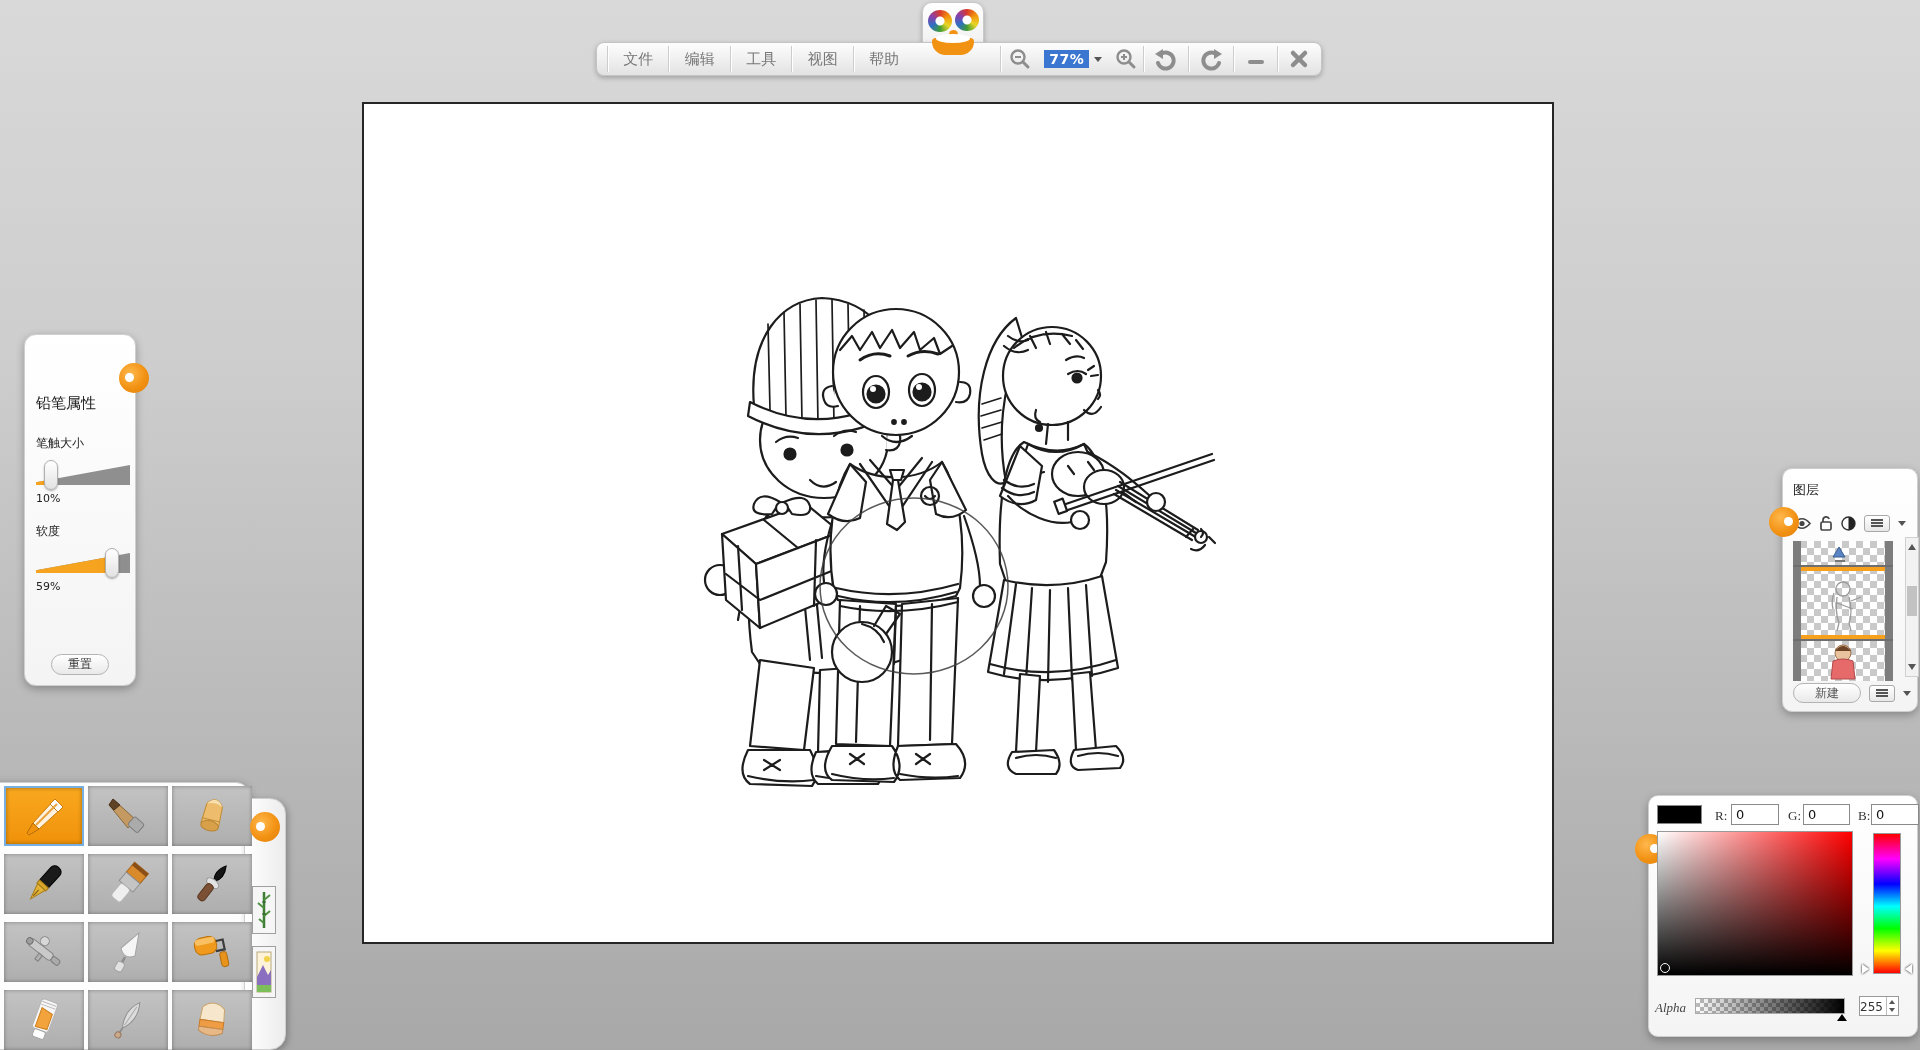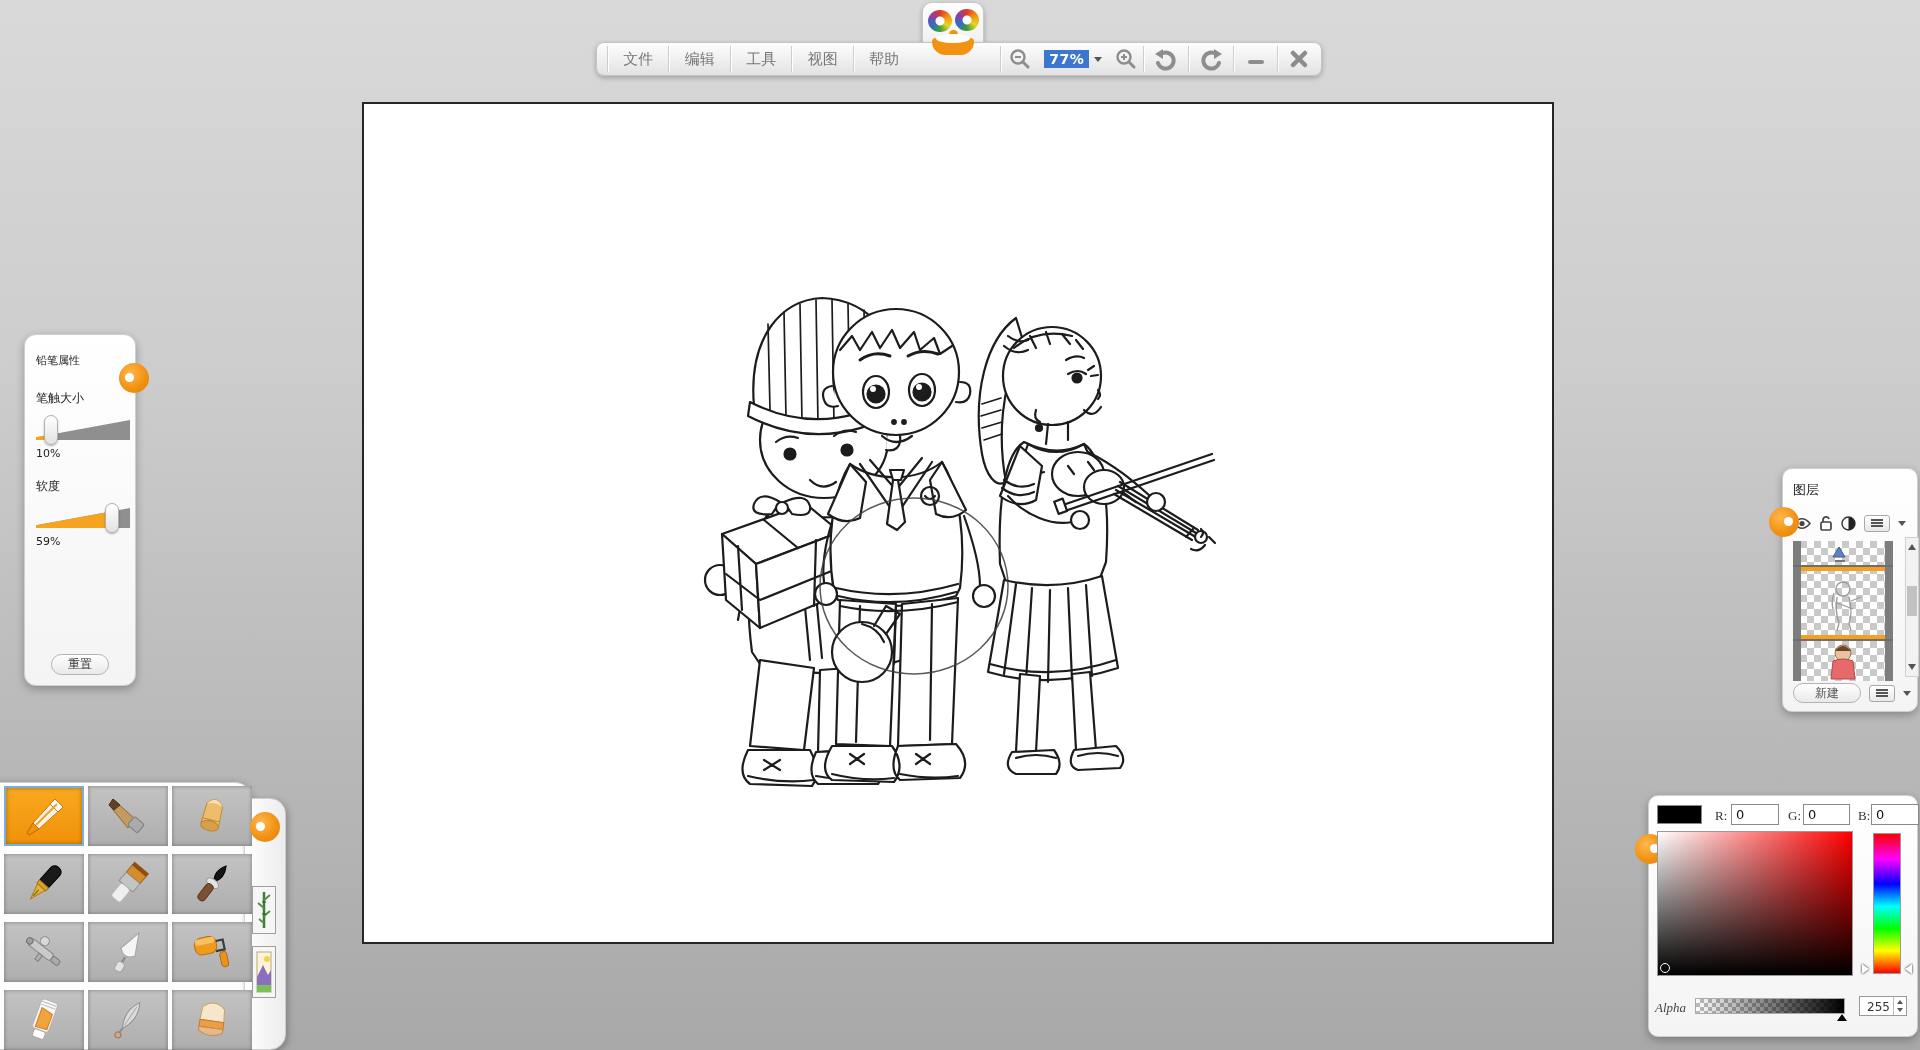--- a/index.html
+++ b/index.html
@@ -48,21 +48,21 @@
                 padding:1px 5px; letter-spacing:.5px; }
   .caret-down { width:0; height:0; border-left:4px solid transparent; border-right:4px solid transparent;
                 border-top:5px solid #555; }
 
   
   #canvas { position:absolute; left:362px; top:102px; width:1192px; height:842px;
             background:#fff; border:2px solid #262626; }
 
   
   #pencil-panel { left:24px; top:334px; width:112px; height:352px; padding:18px 9px 12px 11px; }
-  #pencil-panel .title { font-size:11px; color:#222; margin-bottom:22px; }
+  #pencil-panel .title { font-size:15px; color:#222; margin-bottom:22px;margin-top:41px; }
   #pencil-panel .lbl { font-size:12px; color:#222; margin-bottom:8px;margin-top:16px; }
   .slider { position:relative; width:94px; height:30px; margin-bottom:2px; }
   .wedge { position:absolute; left:0; top:5px; width:94px; height:20px; background:#8f8f8f;
            clip-path:polygon(0 86%,100% 0,100% 100%,0 100%); }
   .wedge-fill-clip { position:absolute; left:0; top:5px; height:20px; overflow:hidden; }
   .wedge-fill { position:absolute; left:0; top:0; width:94px; height:20px; background:#f6a41f;
            clip-path:polygon(0 86%,100% 0,100% 100%,0 100%); }
   .thumb { position:absolute; top:0; width:14px; height:30px; border-radius:7px;
            background:linear-gradient(180deg,#ffffff,#e2e2e2);
            border:1px solid #b0b0b0; box-shadow:0 1px 2px rgba(0,0,0,.3); }
@@ -142,21 +142,21 @@
   #alpha-row { position:absolute; left:0; top:196px; width:270px; height:30px; }
   #alpha-label { position:absolute; left:6px; top:8px; font-family:"Liberation Serif","DejaVu Serif",serif;
                  font-size:13px; color:#444;font-style:italic; }
   #alpha-bar { position:absolute; left:46px; top:6px; width:150px; height:16px;
                background:linear-gradient(to right, rgba(0,0,0,0), #000),
                           repeating-conic-gradient(#bbb 0% 25%, #fff 0% 50%) 0 0/8px 8px;
                border:1px solid #aaa; }
   #alpha-marker { position:absolute; left:188px; top:22px; width:0; height:0;
                border-left:5px solid transparent; border-right:5px solid transparent;
                border-bottom:7px solid #000; }
-  #alpha-spinner { position:absolute; left:210px; top:4px; width:48px; height:20px;
+  #alpha-spinner { position:absolute; left:210px; top:4px; width:40px; height:20px;
                border:1px solid #999; background:#fff; display:flex; }
   #alpha-value { flex:1; font-size:12px; color:#333; text-align:right; padding:3px 3px 0 0; }
   #alpha-steppers { width:13px; border-left:1px solid #bbb; display:flex; flex-direction:column;
                align-items:center; justify-content:space-evenly; }
   .tiny-tri-up { width:0;height:0;border-left:3px solid transparent;border-right:3px solid transparent;
                border-bottom:4px solid #555; }
   .tiny-tri-down { width:0;height:0;border-left:3px solid transparent;border-right:3px solid transparent;
                border-top:4px solid #555; }
 </style>
 </head>

